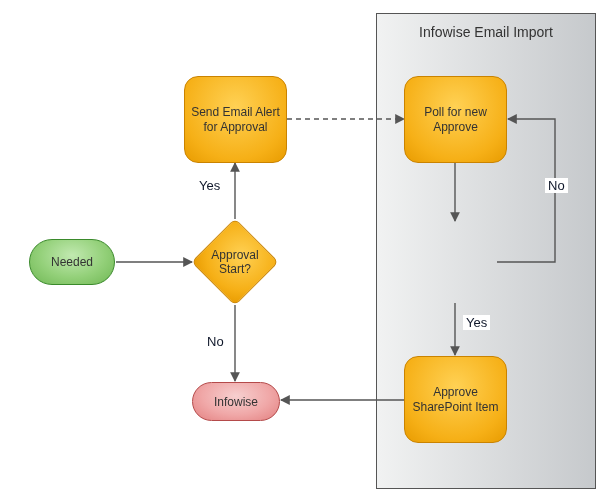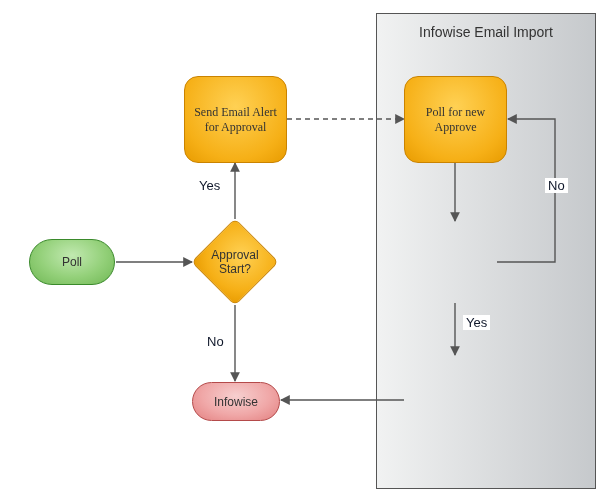--- a/index.html
+++ b/index.html
@@ -34,21 +34,20 @@
     position: absolute;
     box-sizing: border-box;
     border-radius: 14px;
     border: 1px solid #ca8300;
     background: radial-gradient(circle at 50% 35%, #ffd154 0%, #f6b017 70%, #e89b00 100%);
     display: flex;
     align-items: center;
     text-align: center;
     padding: 6px;
     line-height: 1.25;
-    font-family: Liberation Serif, serif;
   }
   .diamond-wrap {
     position: absolute;
   }
   .diamond {
     position: absolute;
     inset: 0;
     transform: rotate(45deg);
     border: 1px solid #ca8300;
     background: radial-gradient(circle at 50% 35%, #ffd154 0%, #f6b017 70%, #e89b00 100%);
@@ -125,39 +124,42 @@
 
       <path d="M 497 262 L 555 262 L 555 119 L 508 119" marker-end="url(#ah)"></path>
 
       <line x1="455" y1="303" x2="455" y2="355" marker-end="url(#ah)"></line>
 
       <line x1="404" y1="400" x2="281" y2="400" marker-end="url(#ah)"></line>
     </g>
   </svg>
 
   <div class="pill green" style="left:29px; top:239px; width:86px; height:46px;">
-    <span>Poll</span>
+    <span>Needed</span>
   </div>
 
   <div class="diamond-wrap" style="left:204px; top:231px; width:62px; height:62px;">
     <div class="diamond"></div>
     <div class="diamond-label" style="margin-left:-10px; margin-right:-10px;">
       <span>Approval Start?</span>
     </div>
   </div>
 
   <div class="box" style="left:184px; top:76px; width:103px; height:87px;">
     <span>Send Email Alert for Approval</span>
   </div>
 
   <div class="box" style="left:404px; top:76px; width:103px; height:87px;">
     <span>Poll for new Approve</span>
   </div>
 
 
+  <div class="box" style="left:404px; top:356px; width:103px; height:87px;">
+    <span>Approve SharePoint Item</span>
+  </div>
 
   <div class="pill red" style="left:192px; top:382px; width:88px; height:39px;">
     <span>Infowise</span>
   </div>
 
   <div class="edge-label" style="left:196px; top:178px;">Yes</div>
   <div class="edge-label" style="left:204px; top:334px;">No</div>
   <div class="edge-label" style="left:463px; top:315px;">Yes</div>
   <div class="edge-label" style="left:545px; top:178px;">No</div>
 

